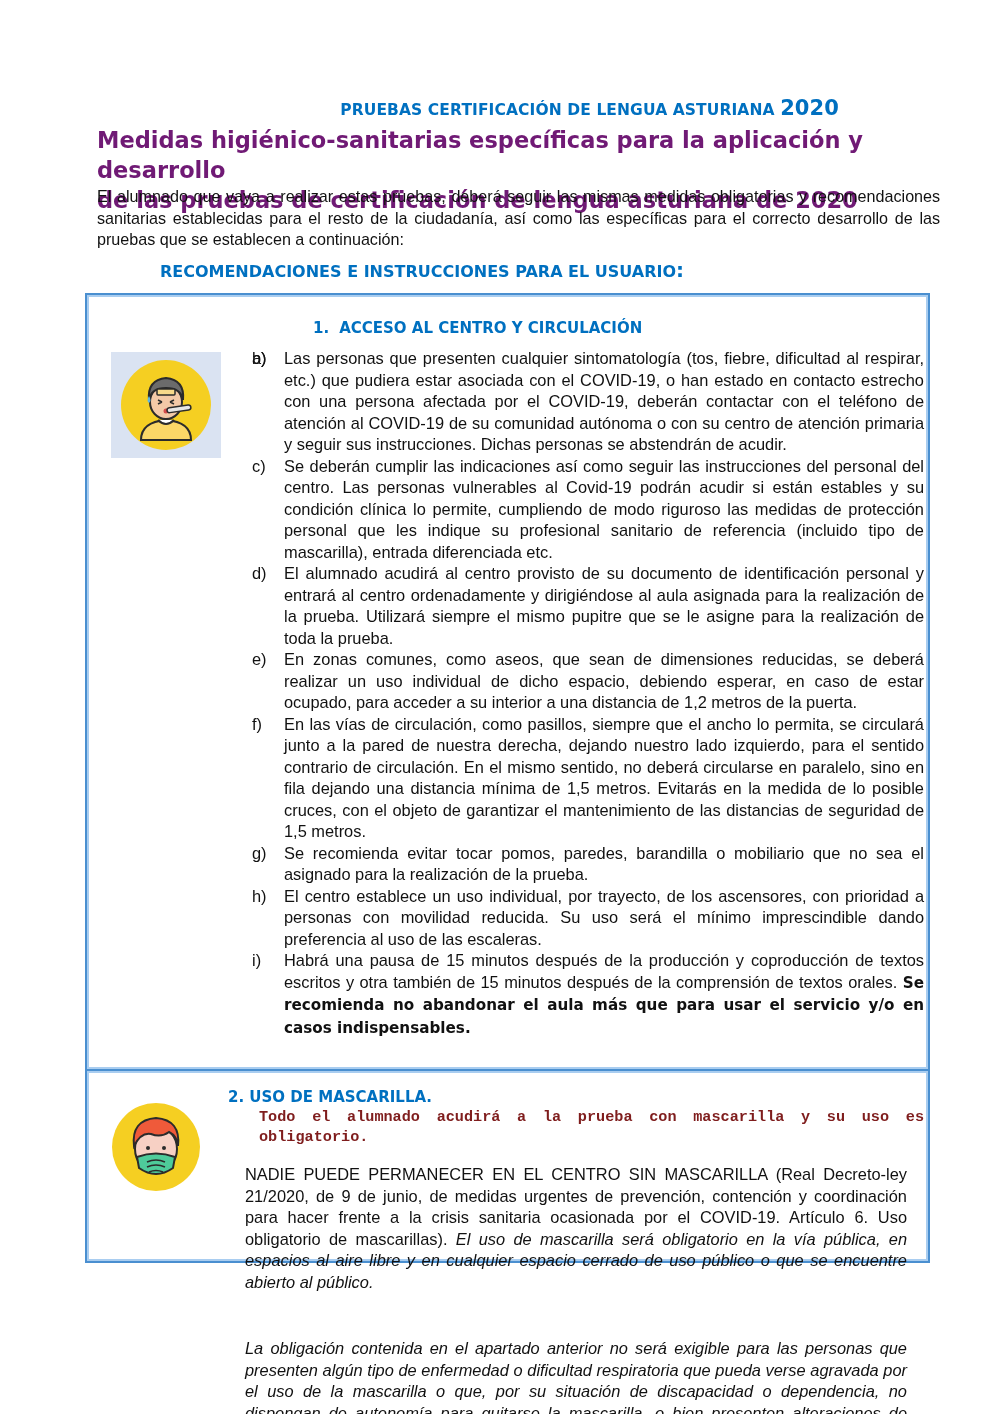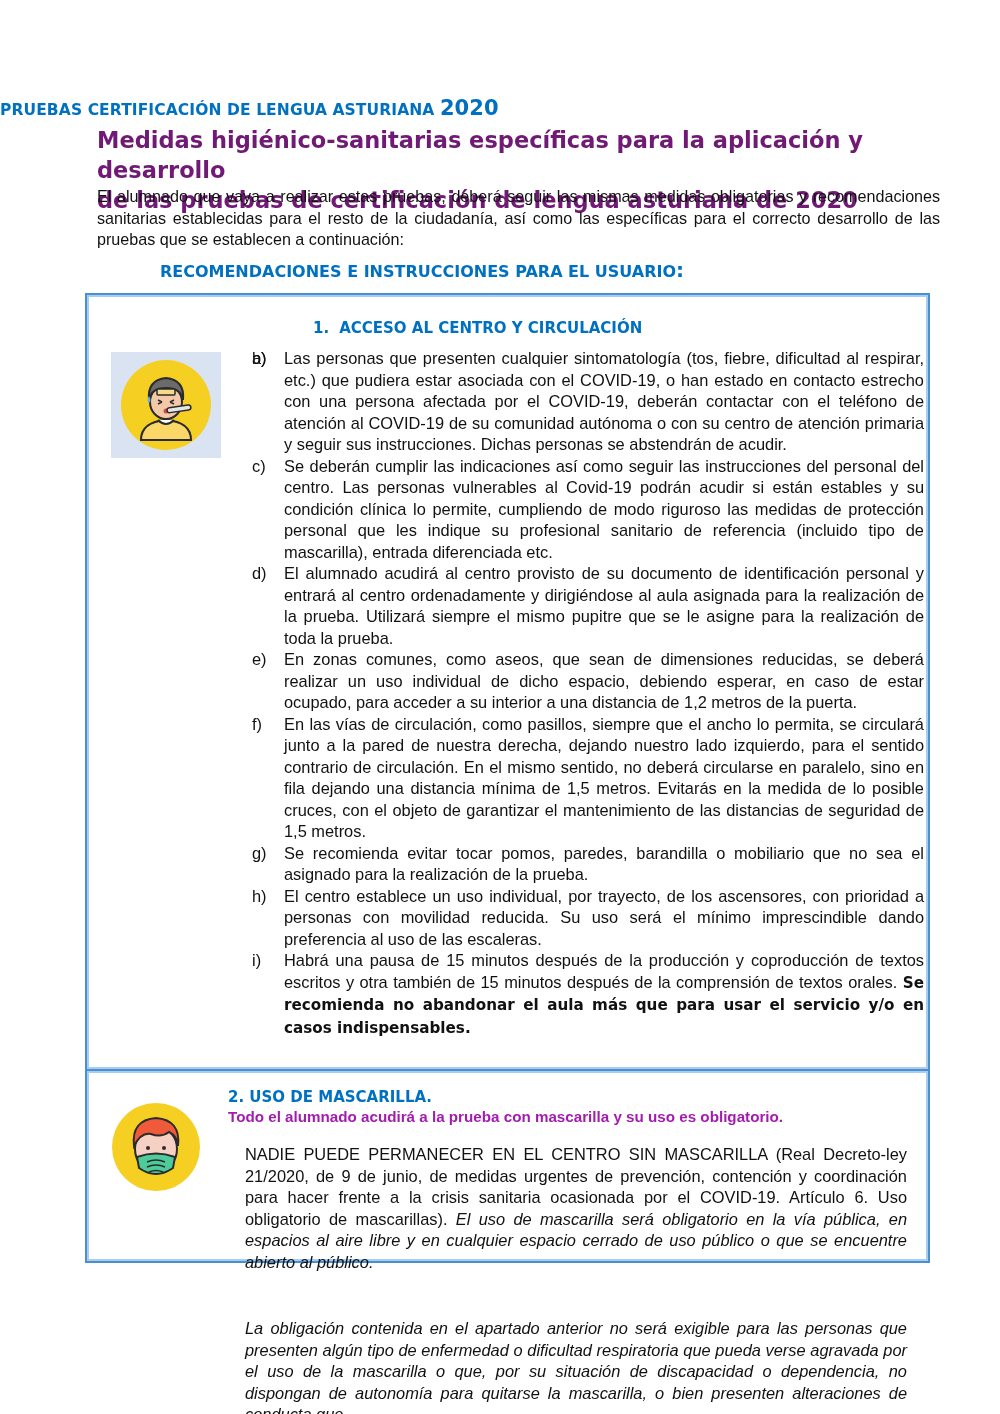--- a/index.html
+++ b/index.html
@@ -1,19 +1,19 @@
 <!DOCTYPE html>
 <html><head>
 <meta charset="utf-8">
 <style>
   html, body { margin: 0; padding: 0; background: #ffffff; }
   body { width: 1000px; height: 1414px; position: relative; overflow: hidden;
          font-family: "DejaVu Sans", sans-serif; color: #111; }
   .page { position: absolute; left: 0; top: 0; width: 1000px; height: 1414px; }
-  .doc-kicker { position: absolute; left: 0; width: 839px; top: 96px; text-align: left;
+  .doc-kicker { position: absolute; left: 0; width: 839px; top: 96px; text-align: right;
                 font-weight: bold; font-size: 15.5px; color: #0070c0; letter-spacing: 0.1px; }
   .doc-kicker .year { font-size: 21px; }
   .doc-title { position: absolute; left: 97px; top: 125px; width: 860px;
                font-weight: bold; font-size: 22.5px; line-height: 30px; color: #701a75; }
   .intro { position: absolute; left: 97px; top: 186px; width: 856px;
            font-family: "Liberation Sans", sans-serif; font-size: 16.4px; line-height: 21.5px;
            text-align: justify; color: #111; transform: scaleX(0.985); transform-origin: left top; }
   .section-heading { position: absolute; left: 0; width: 844px; top: 258px; text-align: center;
                      font-weight: bold; font-size: 16px; color: #0070c0; }
   .section-heading .colon { font-size: 20px; }
@@ -36,21 +36,21 @@
   .list { position: absolute; left: 165px; top: 53px; width: 672px; margin: 0; padding: 0; list-style: none;
           font-family: "Liberation Sans", sans-serif; font-size: 16.4px; line-height: 21.5px; }
   .list li { position: relative; padding-left: 32px; text-align: justify; margin: 0; }
   .list li .mk { position: absolute; left: 0; top: 0; }
   .list .strong { font-weight: bold; font-family: "DejaVu Sans", sans-serif; font-size: 15.2px; }
 
   .sec2 { position: absolute; left: 141px; top: 17px; width: 696px;
           font-family: "Liberation Sans", sans-serif; font-size: 16.4px; line-height: 21.5px; text-align: justify; }
   .sec2-title { font-weight: bold; font-family: "DejaVu Sans", sans-serif; font-size: 15px; color: #0070c0; line-height: 19px; }
   .sec2-title .num { color: #0070c0; }
-  .sec2-lead { font-weight: bold; font-family: Liberation Sans, sans-serif; font-size: 15.2px; line-height: 20px; color: #a21caf; }
+  .sec2-lead { font-weight: bold; font-family: Liberation Mono, monospace; font-size: 15.2px; line-height: 20px; color: #7f1d1d; margin-left: 31px; }
   .sec2 p { margin: 17px; }
   .sec2 .it { font-style: italic; }
   .sec2 .gap { height: 11px; }
 </style>
 </head>
 <body>
 
 <div class="page">
 
   <div class="doc-kicker">

